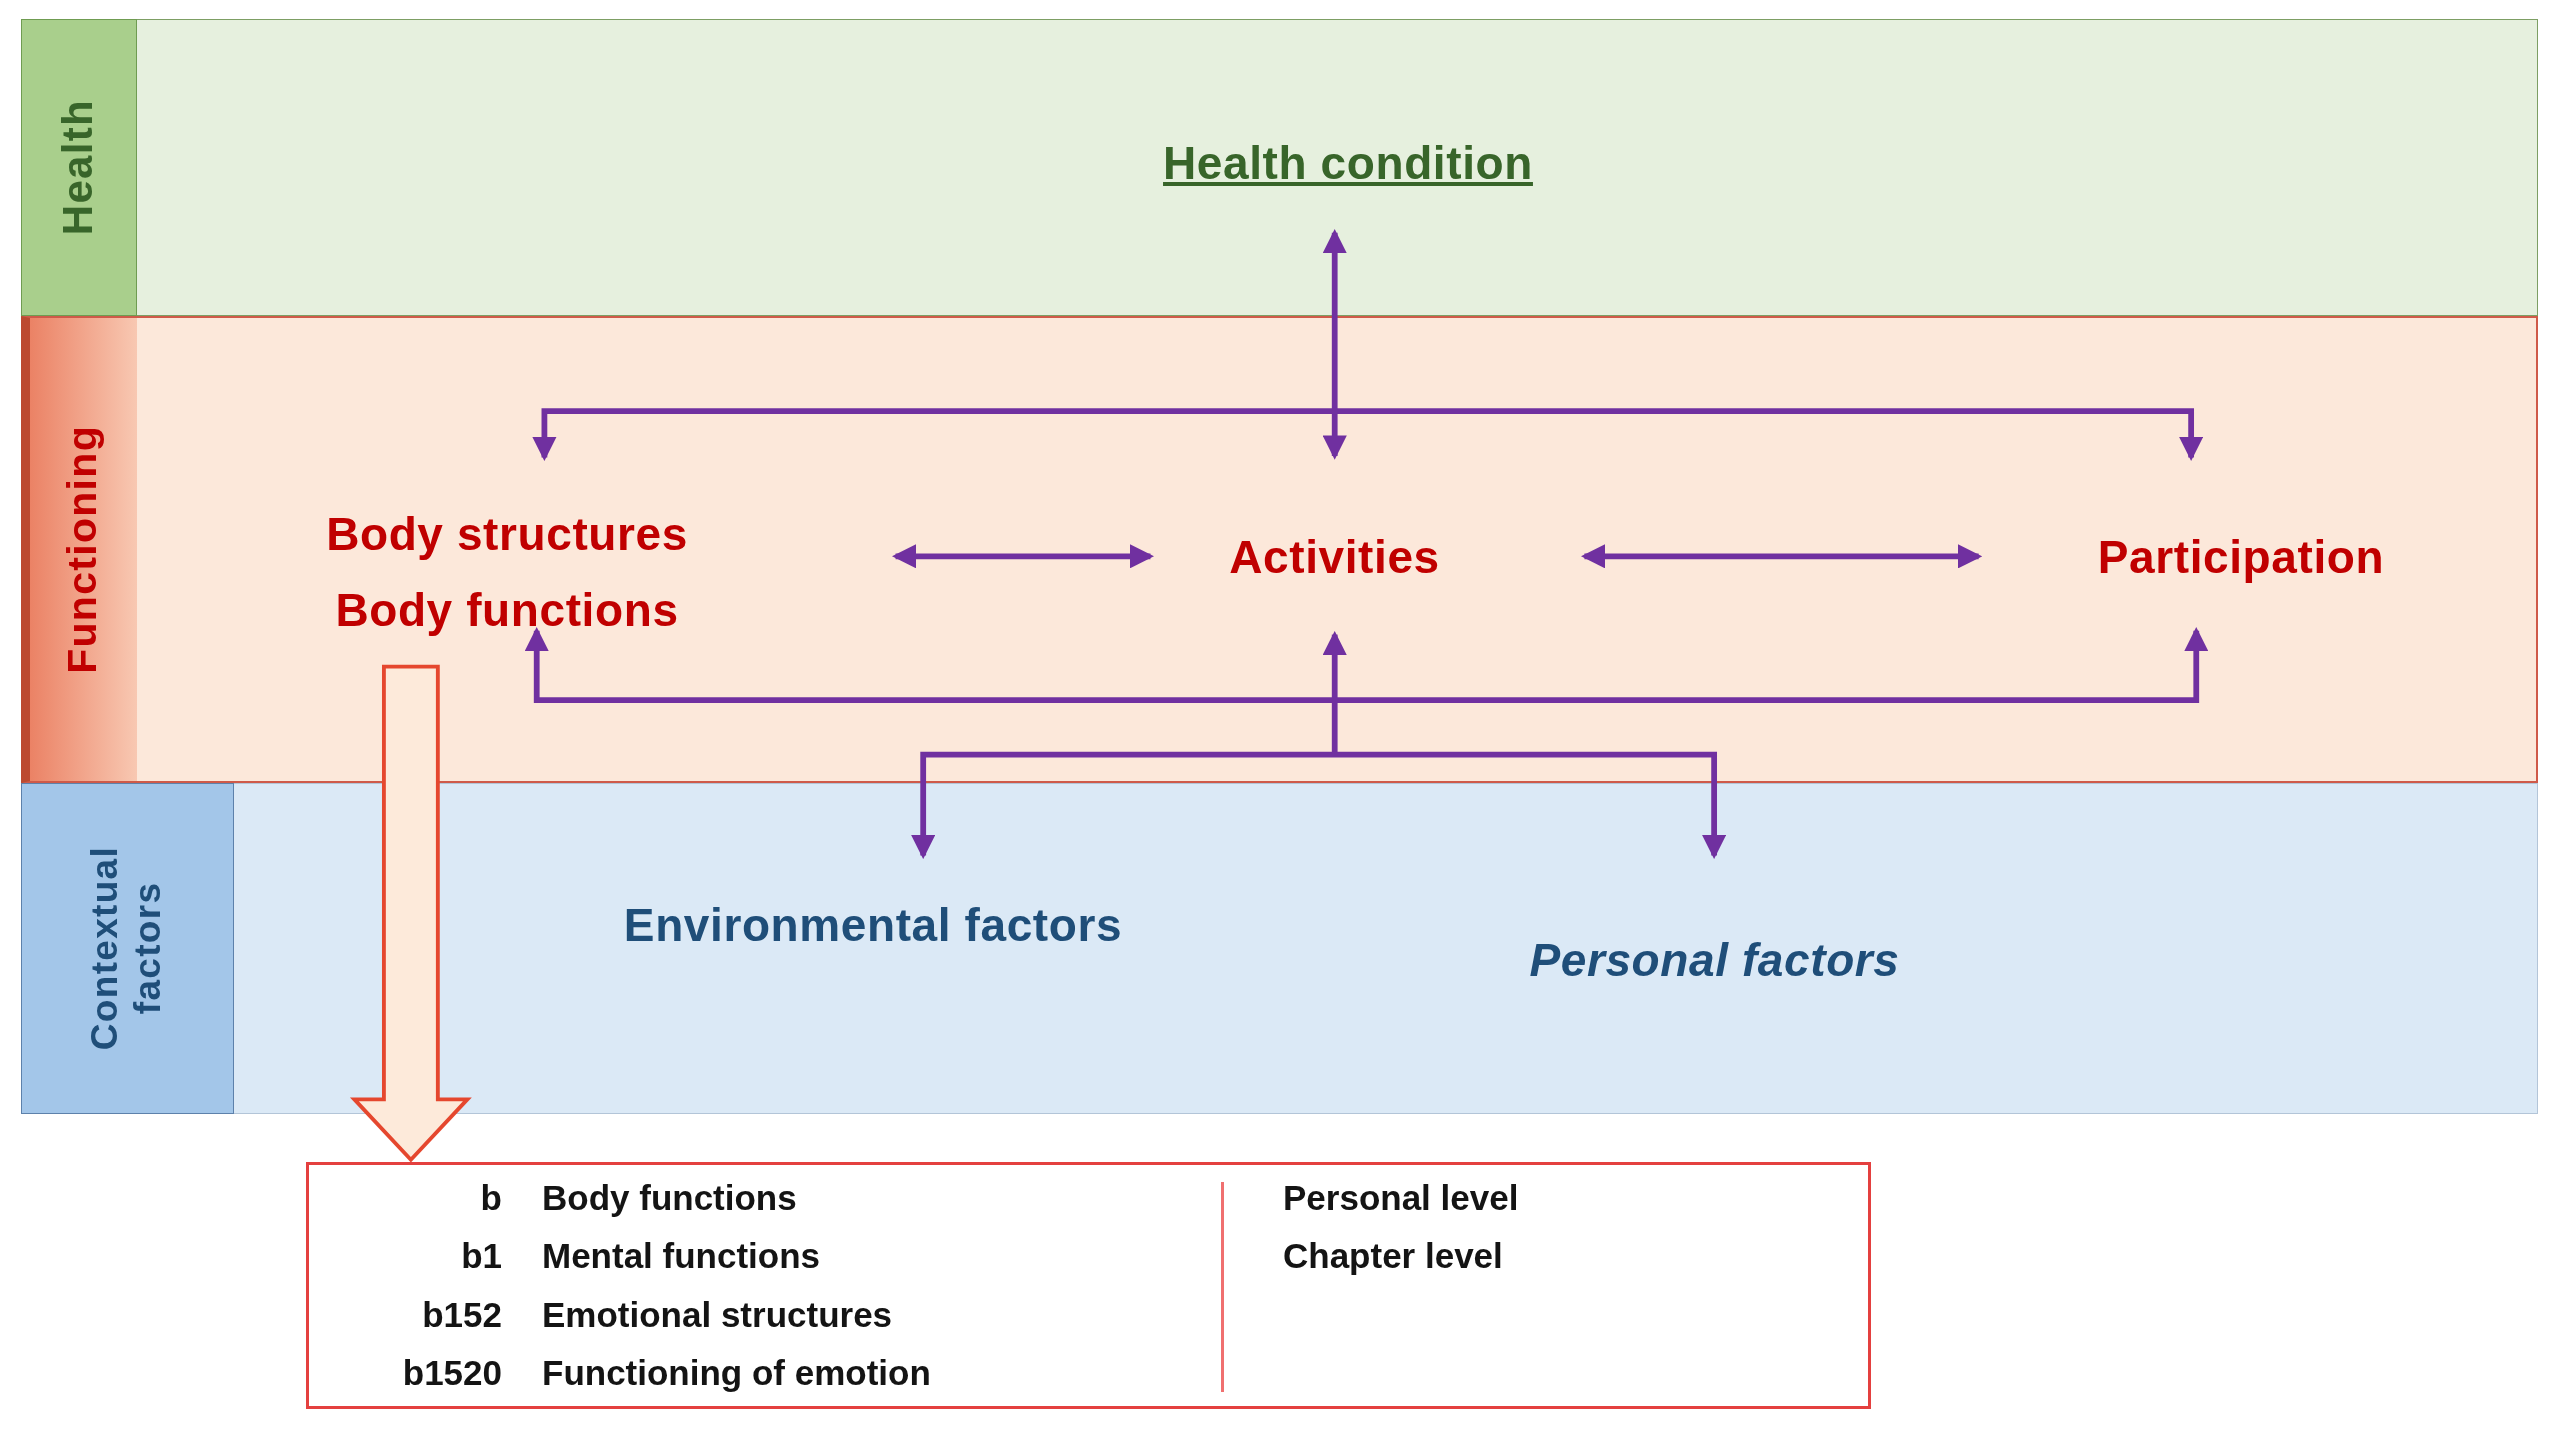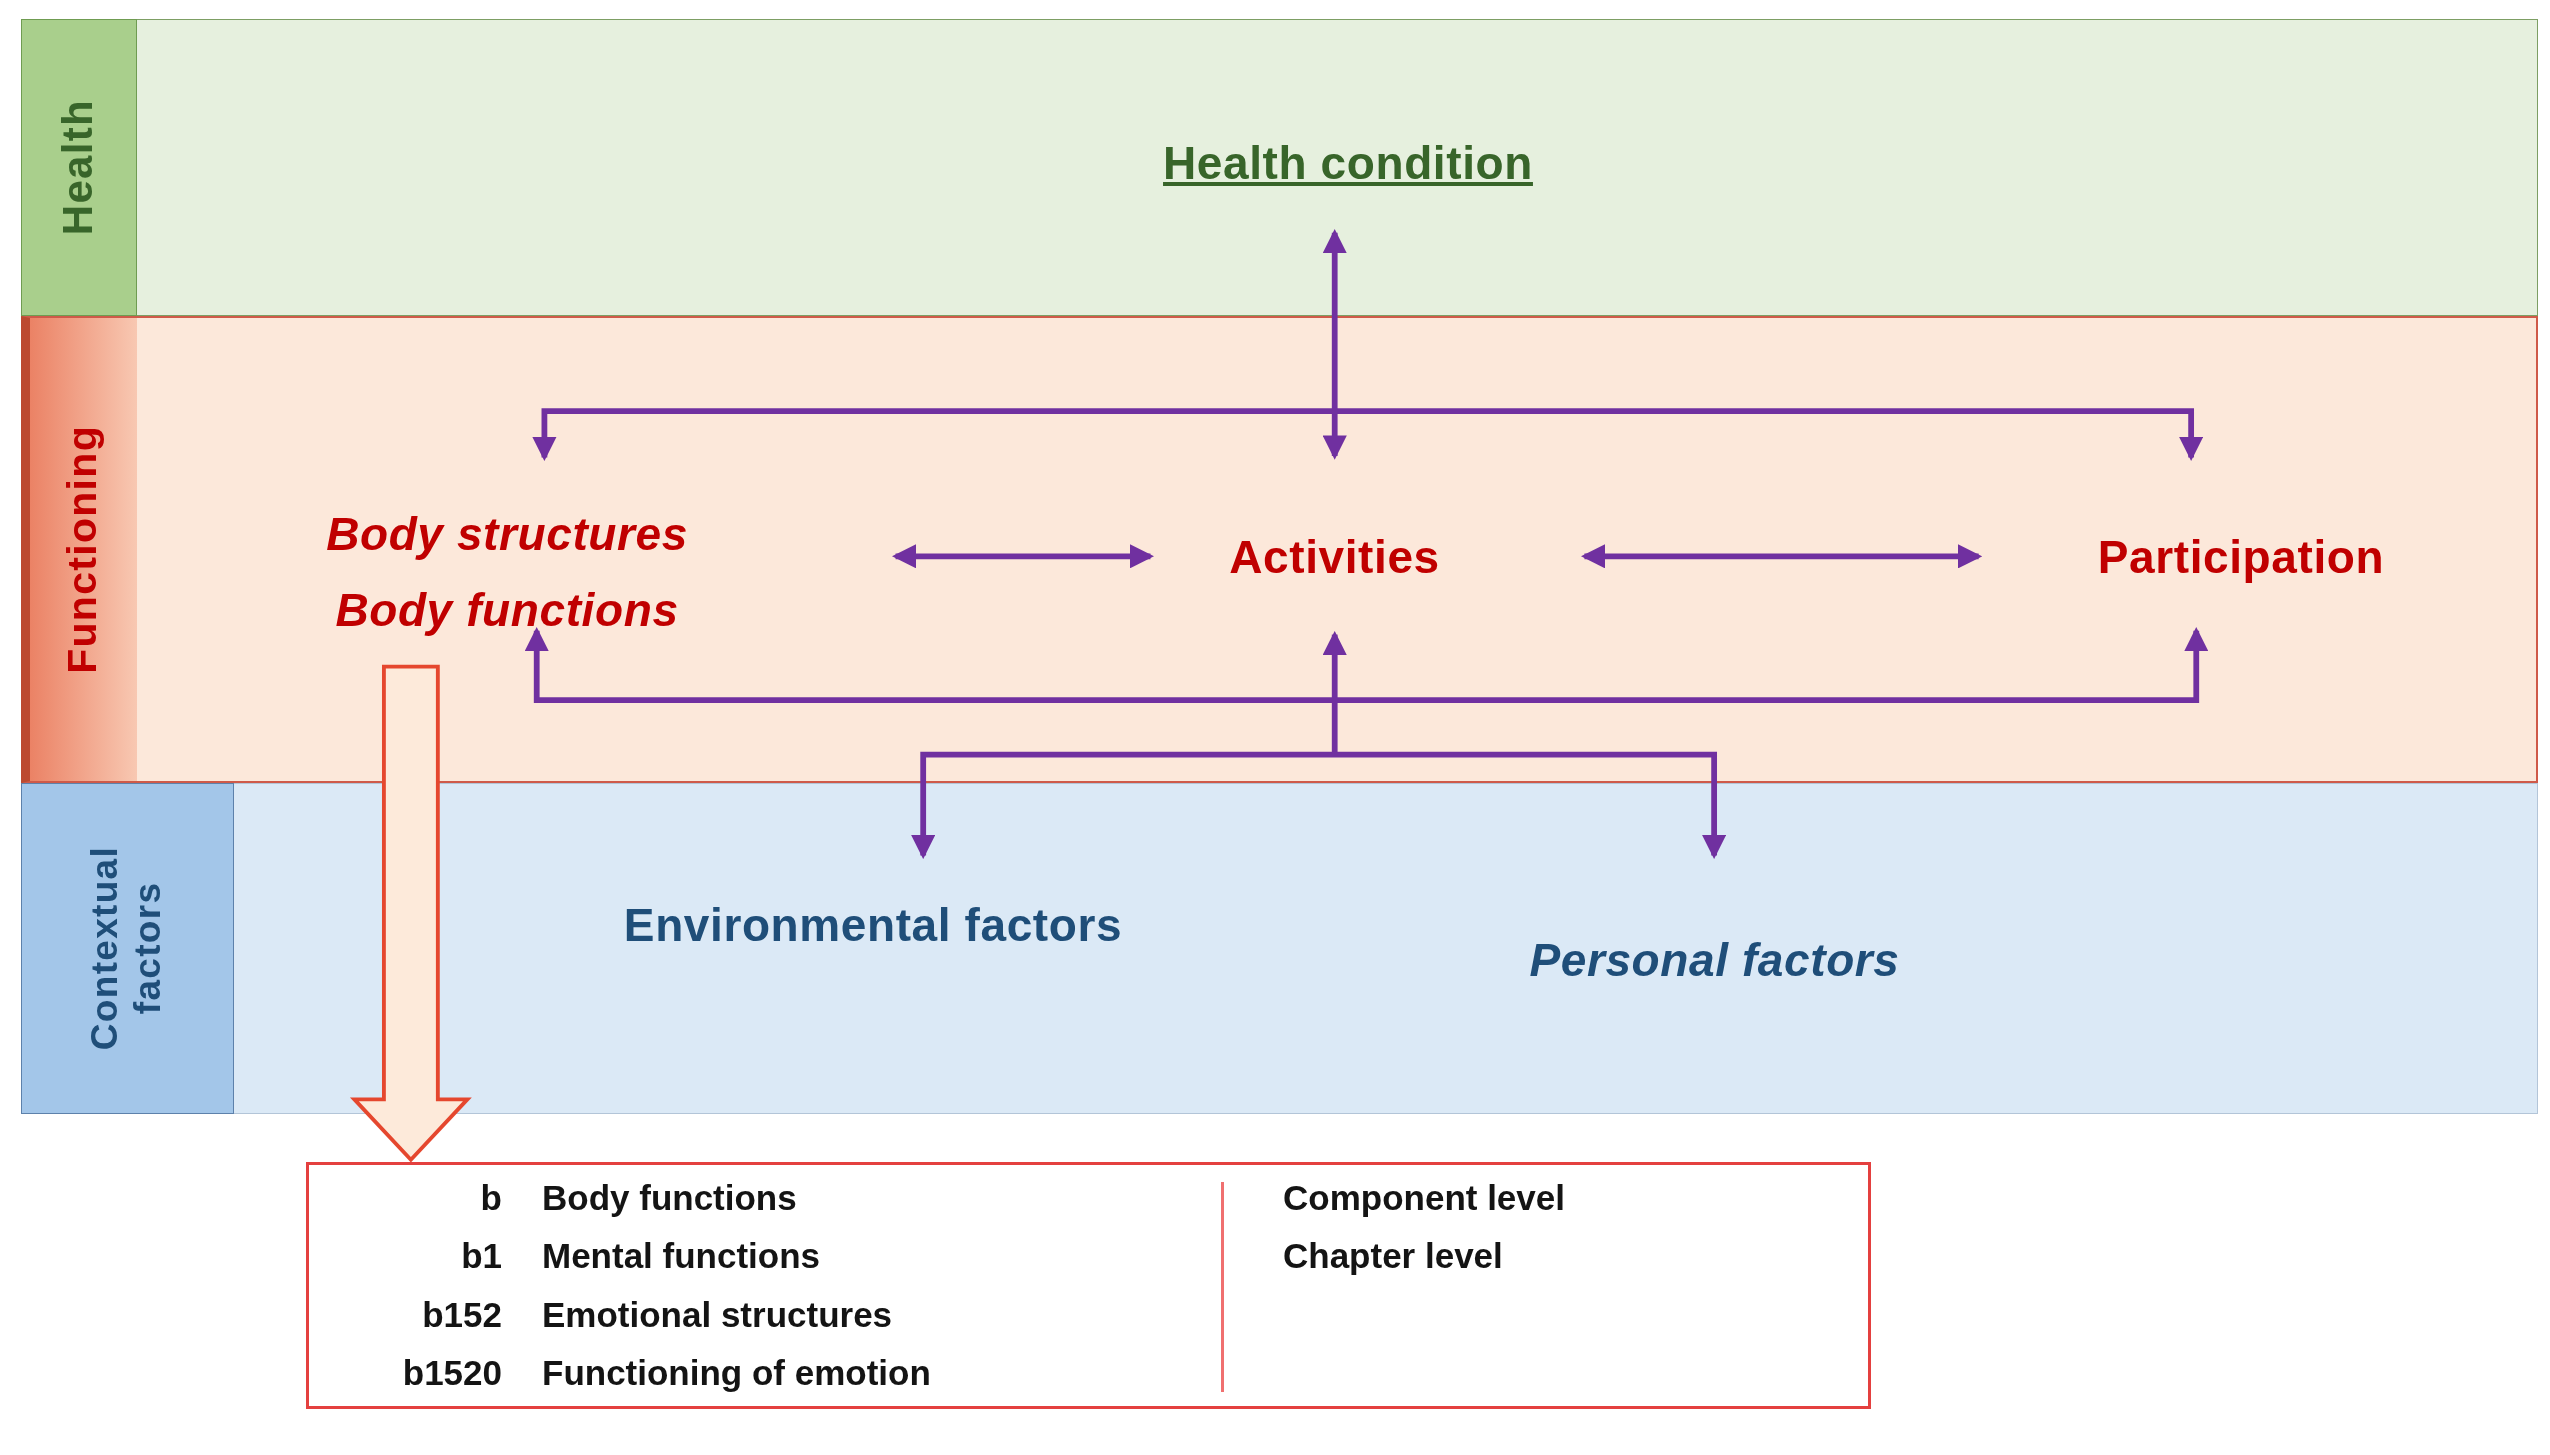--- a/index.html
+++ b/index.html
@@ -20,21 +20,21 @@
   #label-health      { left:20.5px; top:19px;   width:116px; height:297px; background:var(--green-label); border:1.9px solid var(--green-label-border); color:var(--green-text); font-size:42px; }
   #label-functioning { left:20.5px; top:316px;  width:116px; height:467px;
                        background:linear-gradient(90deg, var(--orange-label-a), var(--orange-label-b));
                        border-top:2.6px solid var(--salmon-border); border-bottom:2.6px solid var(--salmon-border);
                        border-left:9px solid var(--orange-label-edge); color:var(--red-text); font-size:41px; }
   #label-contextual  { left:20.5px; top:783px; width:213px; height:331px; background:var(--blue-label); border:1.9px solid var(--blue-label-border); color:var(--blue-text); font-size:37px; }
 
   
   .node { text-align:center; font-weight:600; font-size:46px; letter-spacing:0.6px; }
   #health-condition      { left:1014px; top:136px;  width:668px; color:var(--green-text);text-decoration:underline; }
-  #body-structures       { left:186px;  top:496px;  width:642px; color:var(--red-text); line-height:76px;font-style:italic; }
+  #body-structures       { left:186px;  top:496px;  width:642px; color:var(--red-text); line-height:76px; }
   #activities            { left:1142px; top:530px;  width:385px;  color:var(--red-text); }
   #participation         { left:1997px; top:530px;  width:488px;  color:var(--red-text); }
   #environmental-factors { left:552px;  top:898px; width:642px; color:var(--blue-text); }
   #personal-factors      { left:1464px; top:933px; width:501px;  color:var(--blue-text);font-style:italic; }
 
   
   #overlay { position:absolute; left:0; top:0; width:2550px; height:1456px; pointer-events:none; }
   .connector { stroke:var(--purple); stroke-width:9; fill:none; }
   .arrow-marker { fill:var(--purple); }
   .big-arrow { fill:var(--big-arrow-fill); stroke:var(--big-arrow-stroke); stroke-width:6; }
@@ -95,21 +95,21 @@
   <div class="node" id="activities">Activities</div>
   <div class="node" id="environmental-factors">Environmental factors</div>
   <div class="node" id="personal-factors">Personal factors</div>
 
   <div id="code-table">
     <div id="table-divider"></div>
     <div id="table-rows">
       <div class="trow">
         <span class="code">b</span>
         <span class="name">Body functions</span>
-        <span class="level">Component level</span>
+        <span class="level">Personal level</span>
       </div>
       <div class="trow">
         <span class="code">b1</span>
         <span class="name">Mental functions</span>
         <span class="level">Chapter level</span>
       </div>
       <div class="trow">
         <span class="code">b152</span>
         <span class="name">Emotional structures</span>
       </div>

